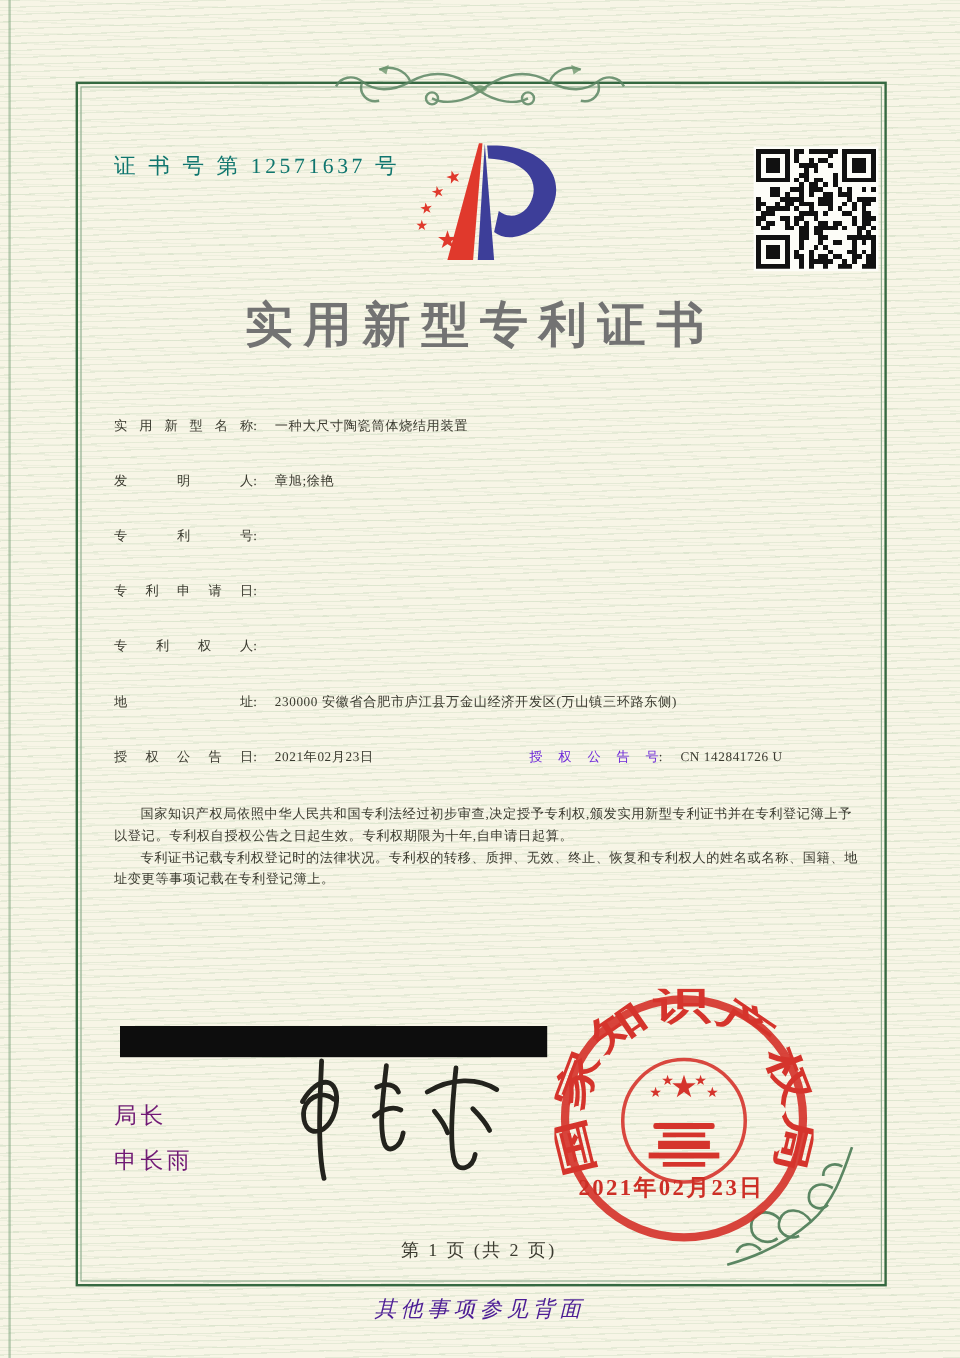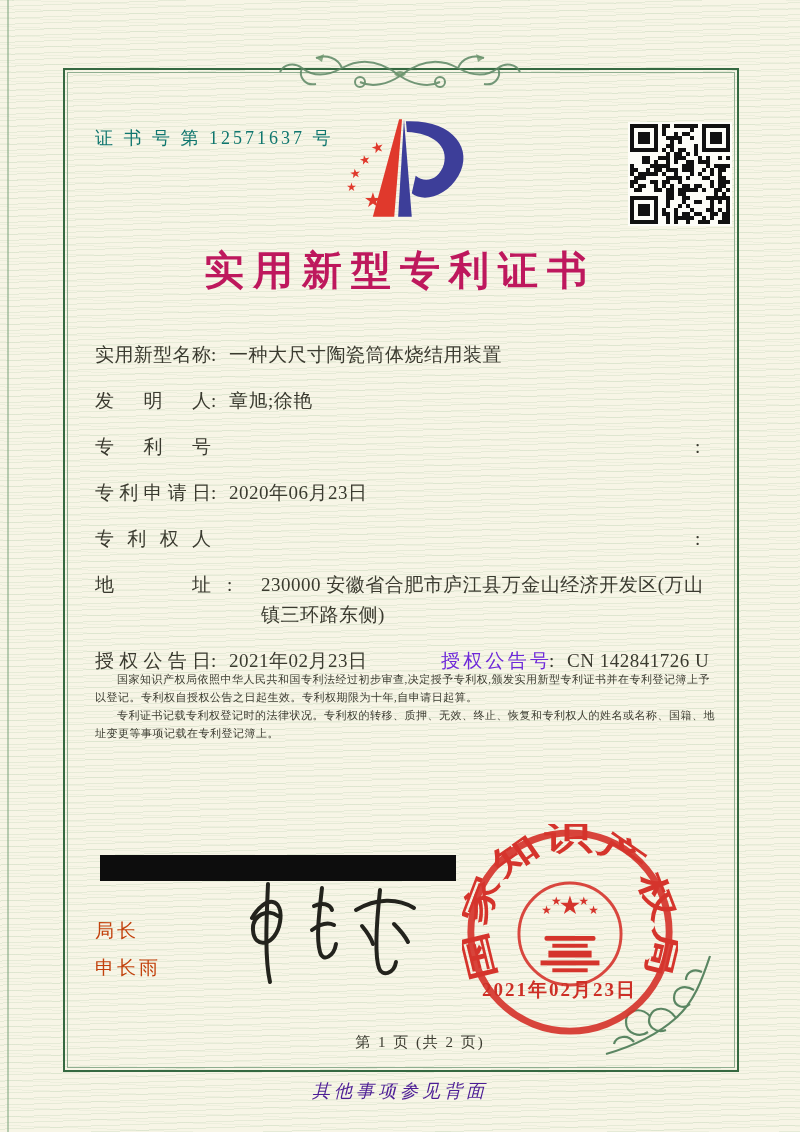--- a/index.html
+++ b/index.html
@@ -11,37 +11,37 @@
       repeating-linear-gradient(182deg, rgba(166,196,158,.12) 0 1px, transparent 1px 9px),
       #f7f5e6;
     color:#35352c;
   }
   .abs{position:absolute;}
   .binding-edge{left:7px;top:0;width:2px;height:1132px;background:rgba(120,160,120,.5);}
   .border-outer{left:63px;top:68px;width:672px;height:1000px;border:2.5px solid #356941;}
   .border-inner{position:absolute;inset:2px;border:1px solid #8fae90;}
   .cert-no{left:95px;top:126px;font-size:18px;letter-spacing:3px;color:#0f766e;}
   .title{left:0;top:243px;width:800px;text-align:center;font-size:40px;font-weight:bold;
-         letter-spacing:9px;color:#be185d;}
+         letter-spacing:9px;color:#737373;}
   .fields{left:95px;top:340px;width:618px;}
-  .frow{display:flex;align-items:flex-start;line-height:30px;margin-bottom:16px;font-size:19px;justify-content:space-between;}
+  .frow{display:flex;align-items:flex-start;line-height:30px;margin-bottom:16px;font-size:11px;}
   .flabel{width:116px;flex:0 0 116px;text-align:justify;text-align-last:justify;color:#3a3a2f;}
   .fcolon{width:18px;flex:0 0 18px;color:#3a3a2f;}
   .fvalue{flex:1;color:#3a3a2f;letter-spacing:.5px;}
   .pairgap{width:52px;flex:0 0 52px;}
   .flabel2{width:108px;flex:0 0 108px;text-align:justify;text-align-last:justify;color:#6d28d9;}
   .paras{left:95px;top:670px;width:622px;font-size:11px;line-height:1.64;color:#3b3b30;}
   .paras p{margin:0;text-indent:2em;letter-spacing:.5px;}
   .redaction{left:100px;top:855px;width:356px;height:26px;background:#0d0d0d;}
-  .officer{left:95px;top:912px;font-size:19px;color:#c2410c;line-height:37px;letter-spacing:3px;}
+  .officer{left:95px;top:912px;font-size:19px;color:#701a75;line-height:37px;letter-spacing:3px;}
   .sig{left:222px;top:878px;width:210px;height:112px;}
   .seal{left:462px;top:824px;width:216px;height:216px;}
   .seal-date{left:482px;top:977px;width:200px;font-size:19px;font-weight:bold;color:#cd2f26;
              letter-spacing:2px;}
-  .page-no{left:63px;top:1033px;width:672px;text-align:center;font-size:15px;color:#3b3b30;letter-spacing:2px;margin-left:21px;}
+  .page-no{left:63px;top:1033px;width:672px;text-align:center;font-size:15px;color:#3b3b30;letter-spacing:2px;}
   .back-note{left:0;top:1079px;width:800px;text-align:center;font-size:18px;font-style:italic;
              letter-spacing:4px;color:#4c1d95;}
   .ornament-top{left:268px;top:40px;}
   .flourish-br{left:598px;top:950px;}
   .logo{left:330px;top:114px;}
   .qr{left:628px;top:122px;width:100px;height:100px;background:#fdfdf8;padding:2px;}
 </style>
 </head>
 <body>
 
@@ -331,21 +331,20 @@
       <span class="fcolon">:</span>
       <span class="fvalue">章旭;徐艳</span>
   </div>
   <div class="frow">
     <span class="flabel">专利号</span>
       <span class="fcolon">:</span>
   </div>
   <div class="frow">
     <span class="flabel">专利申请日</span>
       <span class="fcolon">:</span>
-      <span class="fvalue">2020年06月23日</span>
   </div>
   <div class="frow">
     <span class="flabel">专利权人</span>
       <span class="fcolon">:</span>
   </div>
   <div class="frow">
     <span class="flabel">地址</span>
       <span class="fcolon">:</span>
       <span class="fvalue" style="max-width:452px;">230000 安徽省合肥市庐江县万金山经济开发区(万山镇三环路东侧)</span>
   </div>

